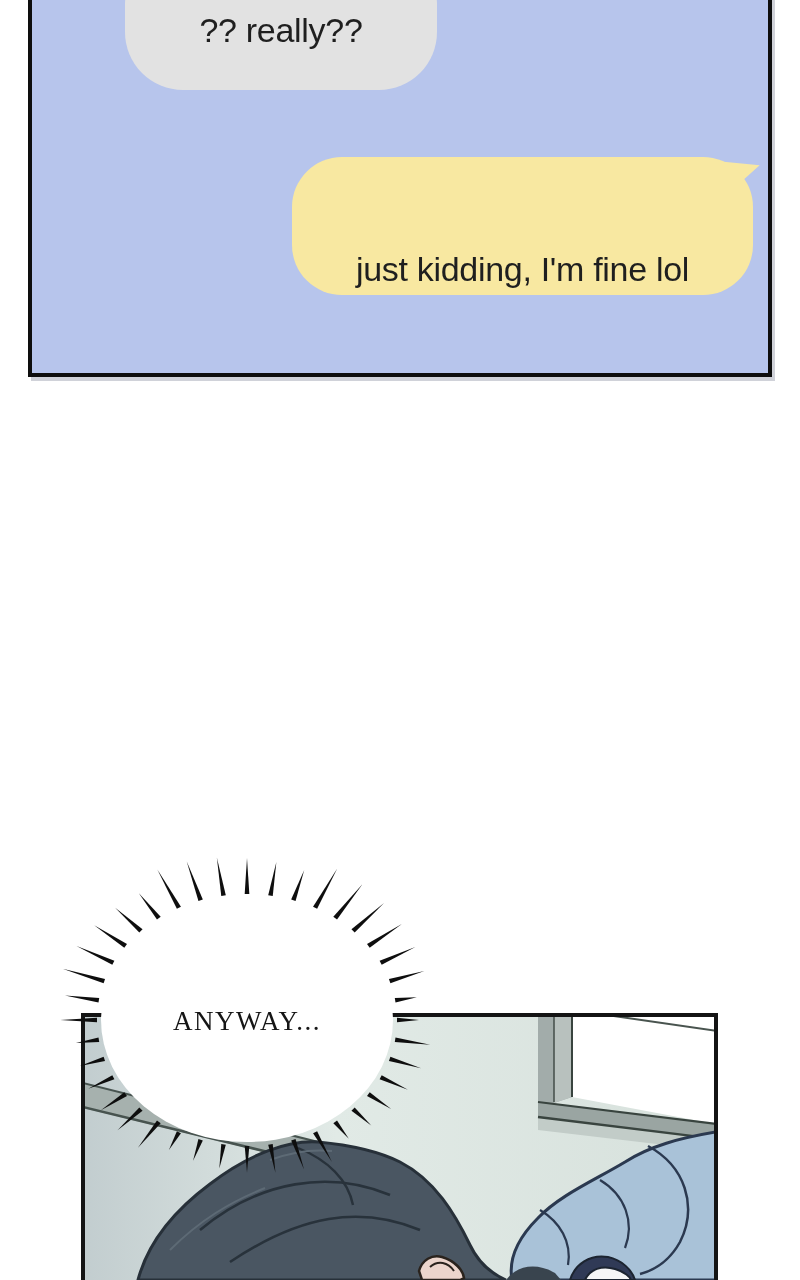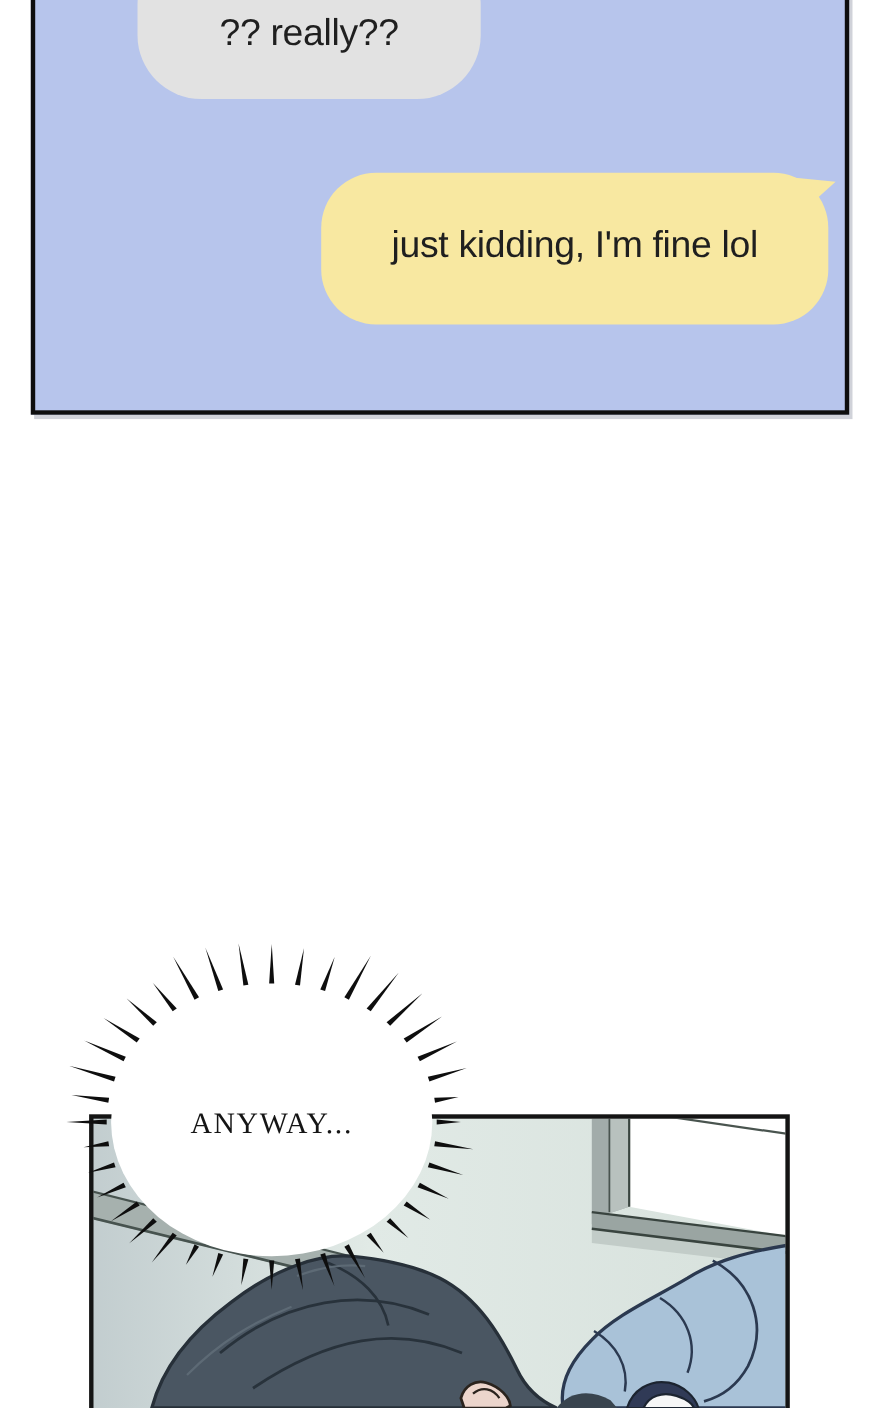--- a/index.html
+++ b/index.html
@@ -19,21 +19,21 @@
   }
   .bubble-incoming {
     left:93px; top:-32px; width:312px; height:130px;
     border-radius:44px 44px 58px 58px;
     padding-top:10px;
   }
   .bubble-outgoing-wrap { position:absolute; left:260px; top:165px; width:470px; height:138px; }
   .bubble-outgoing {
     position:absolute; left:0; top:0; width:461px; height:138px;
     border-radius:50px; padding-bottom:6px;
-    display:flex; align-items:center; justify-content:center;
+    display:flex; align-items:flex-end; justify-content:center;
     font-size:34px; color:#1f1f1f; letter-spacing:-0.3px;
   }
   .bubble-tail {
     position:absolute; left:423px; top:1px; width:46px; height:36px;
     clip-path:polygon(2% 8%, 97% 20%, 30% 97%);
   }
 
   
   .scene-svg { position:absolute; left:40px; top:850px; width:720px; height:430px; }
   .burst-text {

